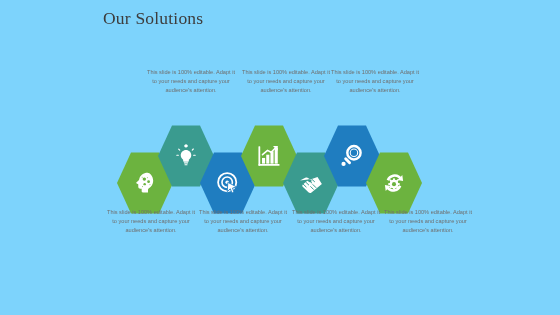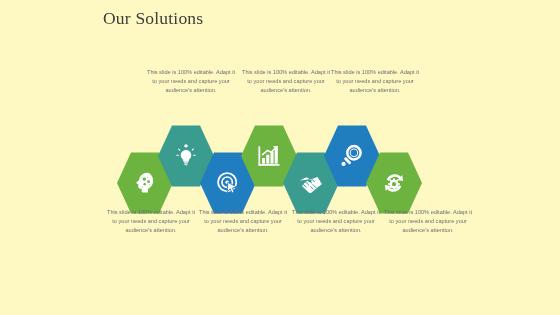--- a/index.html
+++ b/index.html
@@ -11,21 +11,21 @@
     height: 315px;
     background: #ffffff;
     font-family: "Liberation Sans", sans-serif;
     overflow: hidden;
     position: relative;
   }
   #slide {
     position: relative;
     width: 560px;
     height: 315px;
-    background: #fef9c3;
+    background: #7dd3fc;
     overflow: hidden;
   }
   #slide-title {
     position: absolute;
     left: 103px;
     top: 8px;
     font-family: "Liberation Serif", serif;
     font-size: 17.5px;
     color: #3d3d3d;
     letter-spacing: 0.2px;

